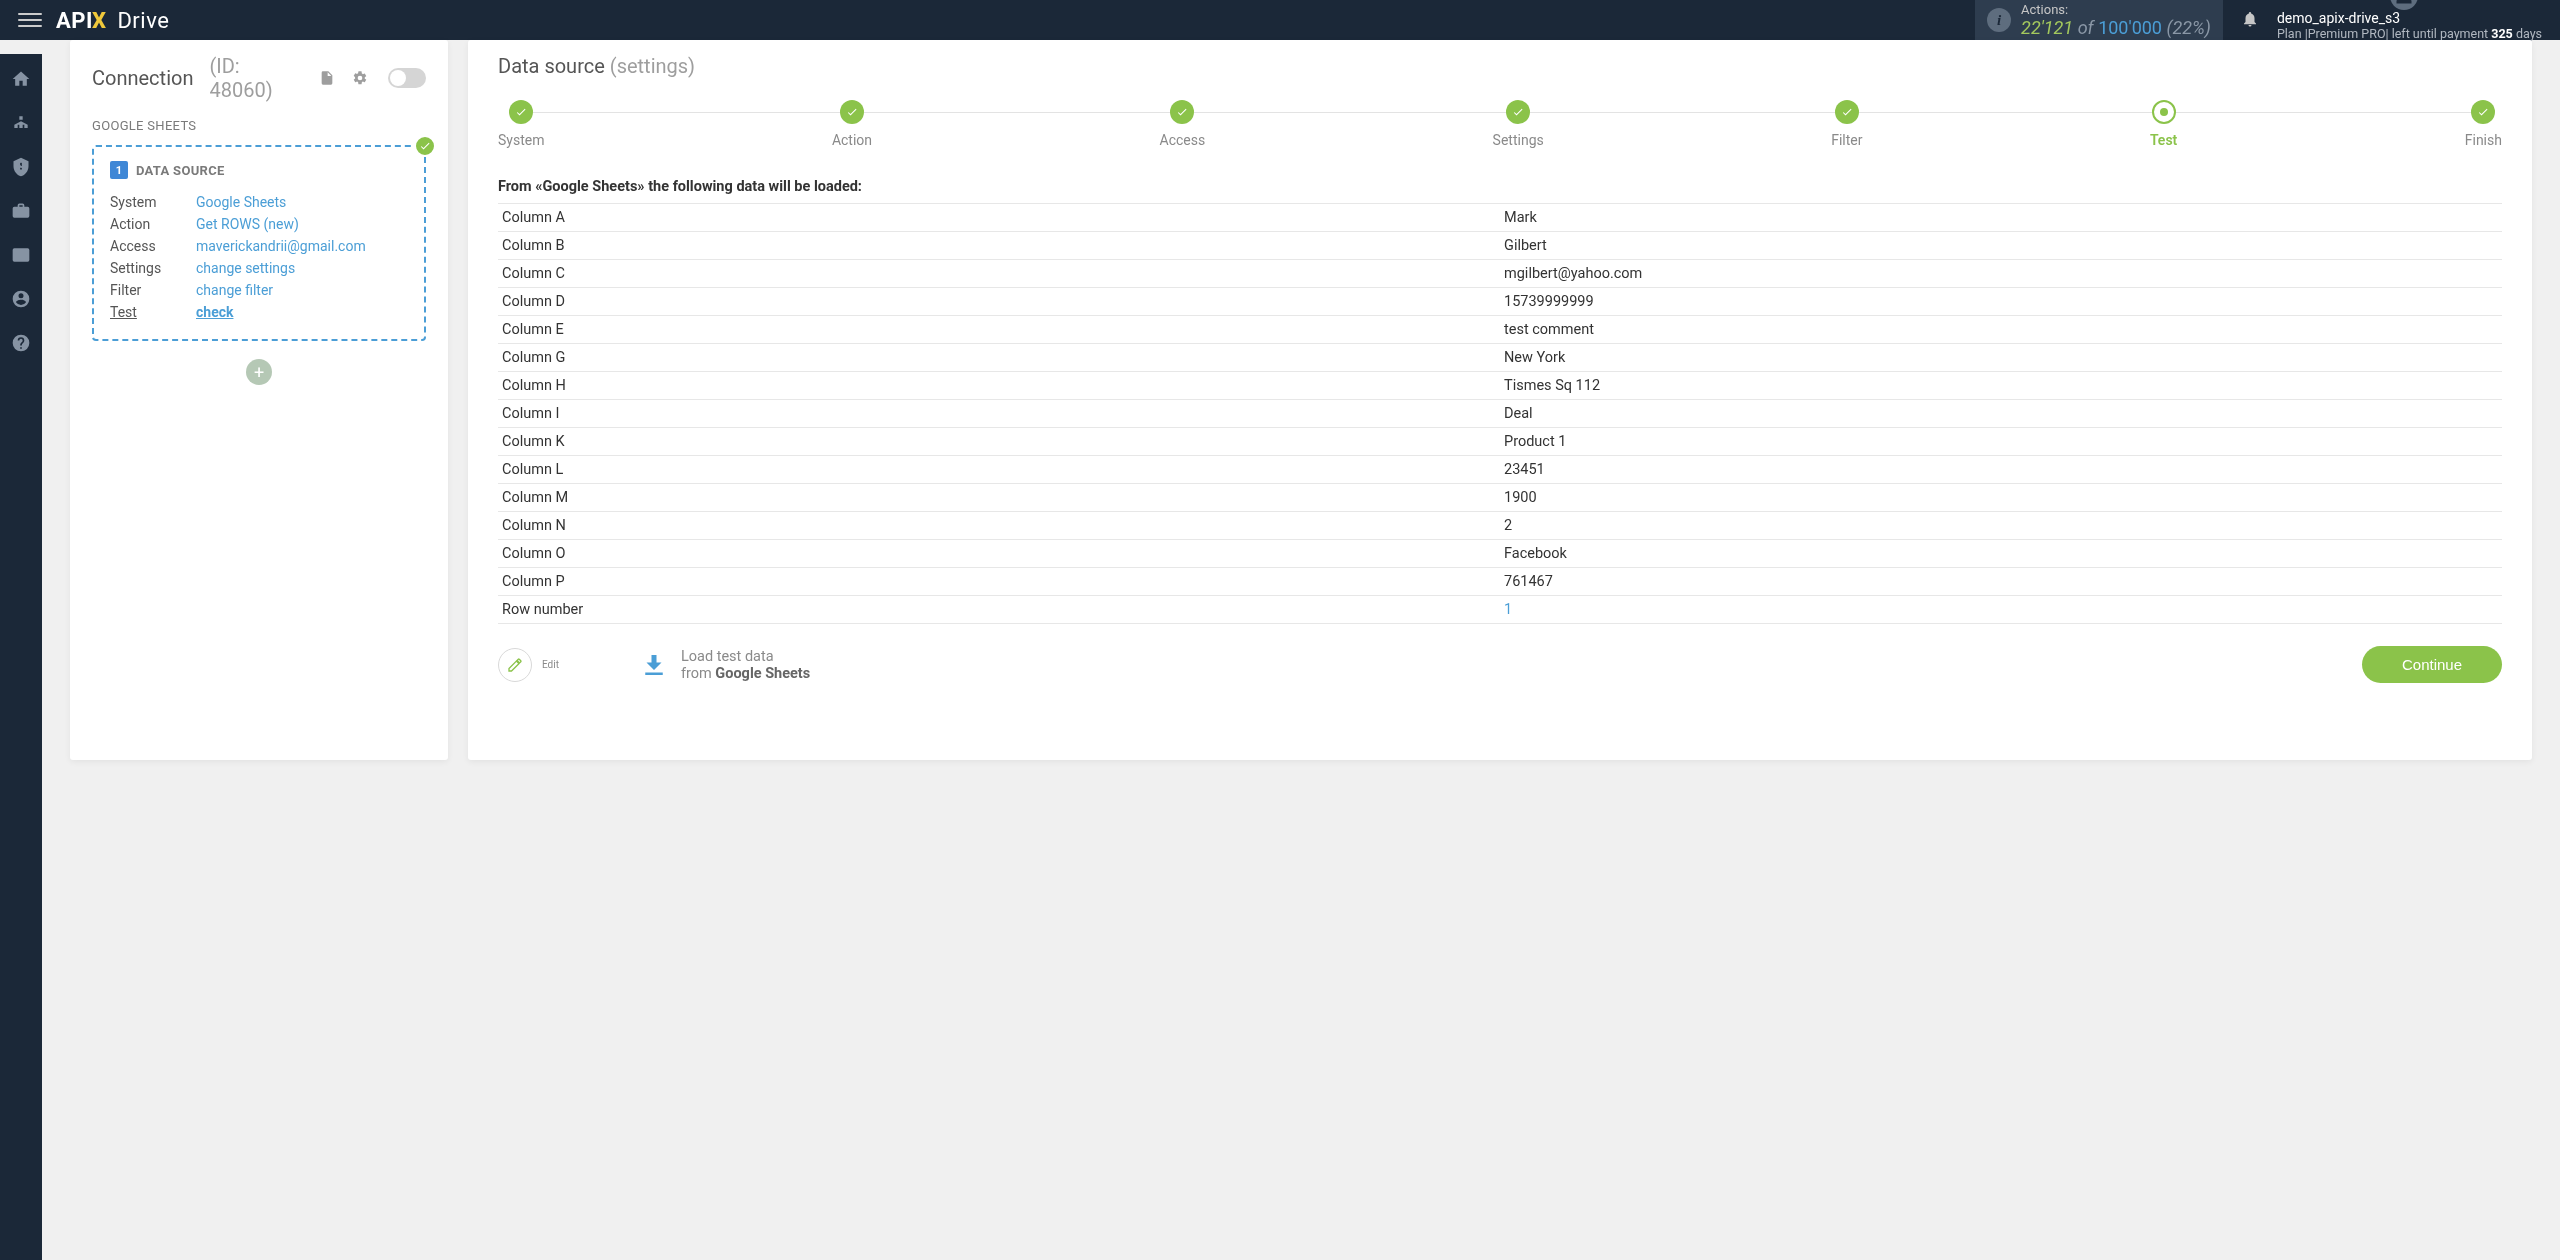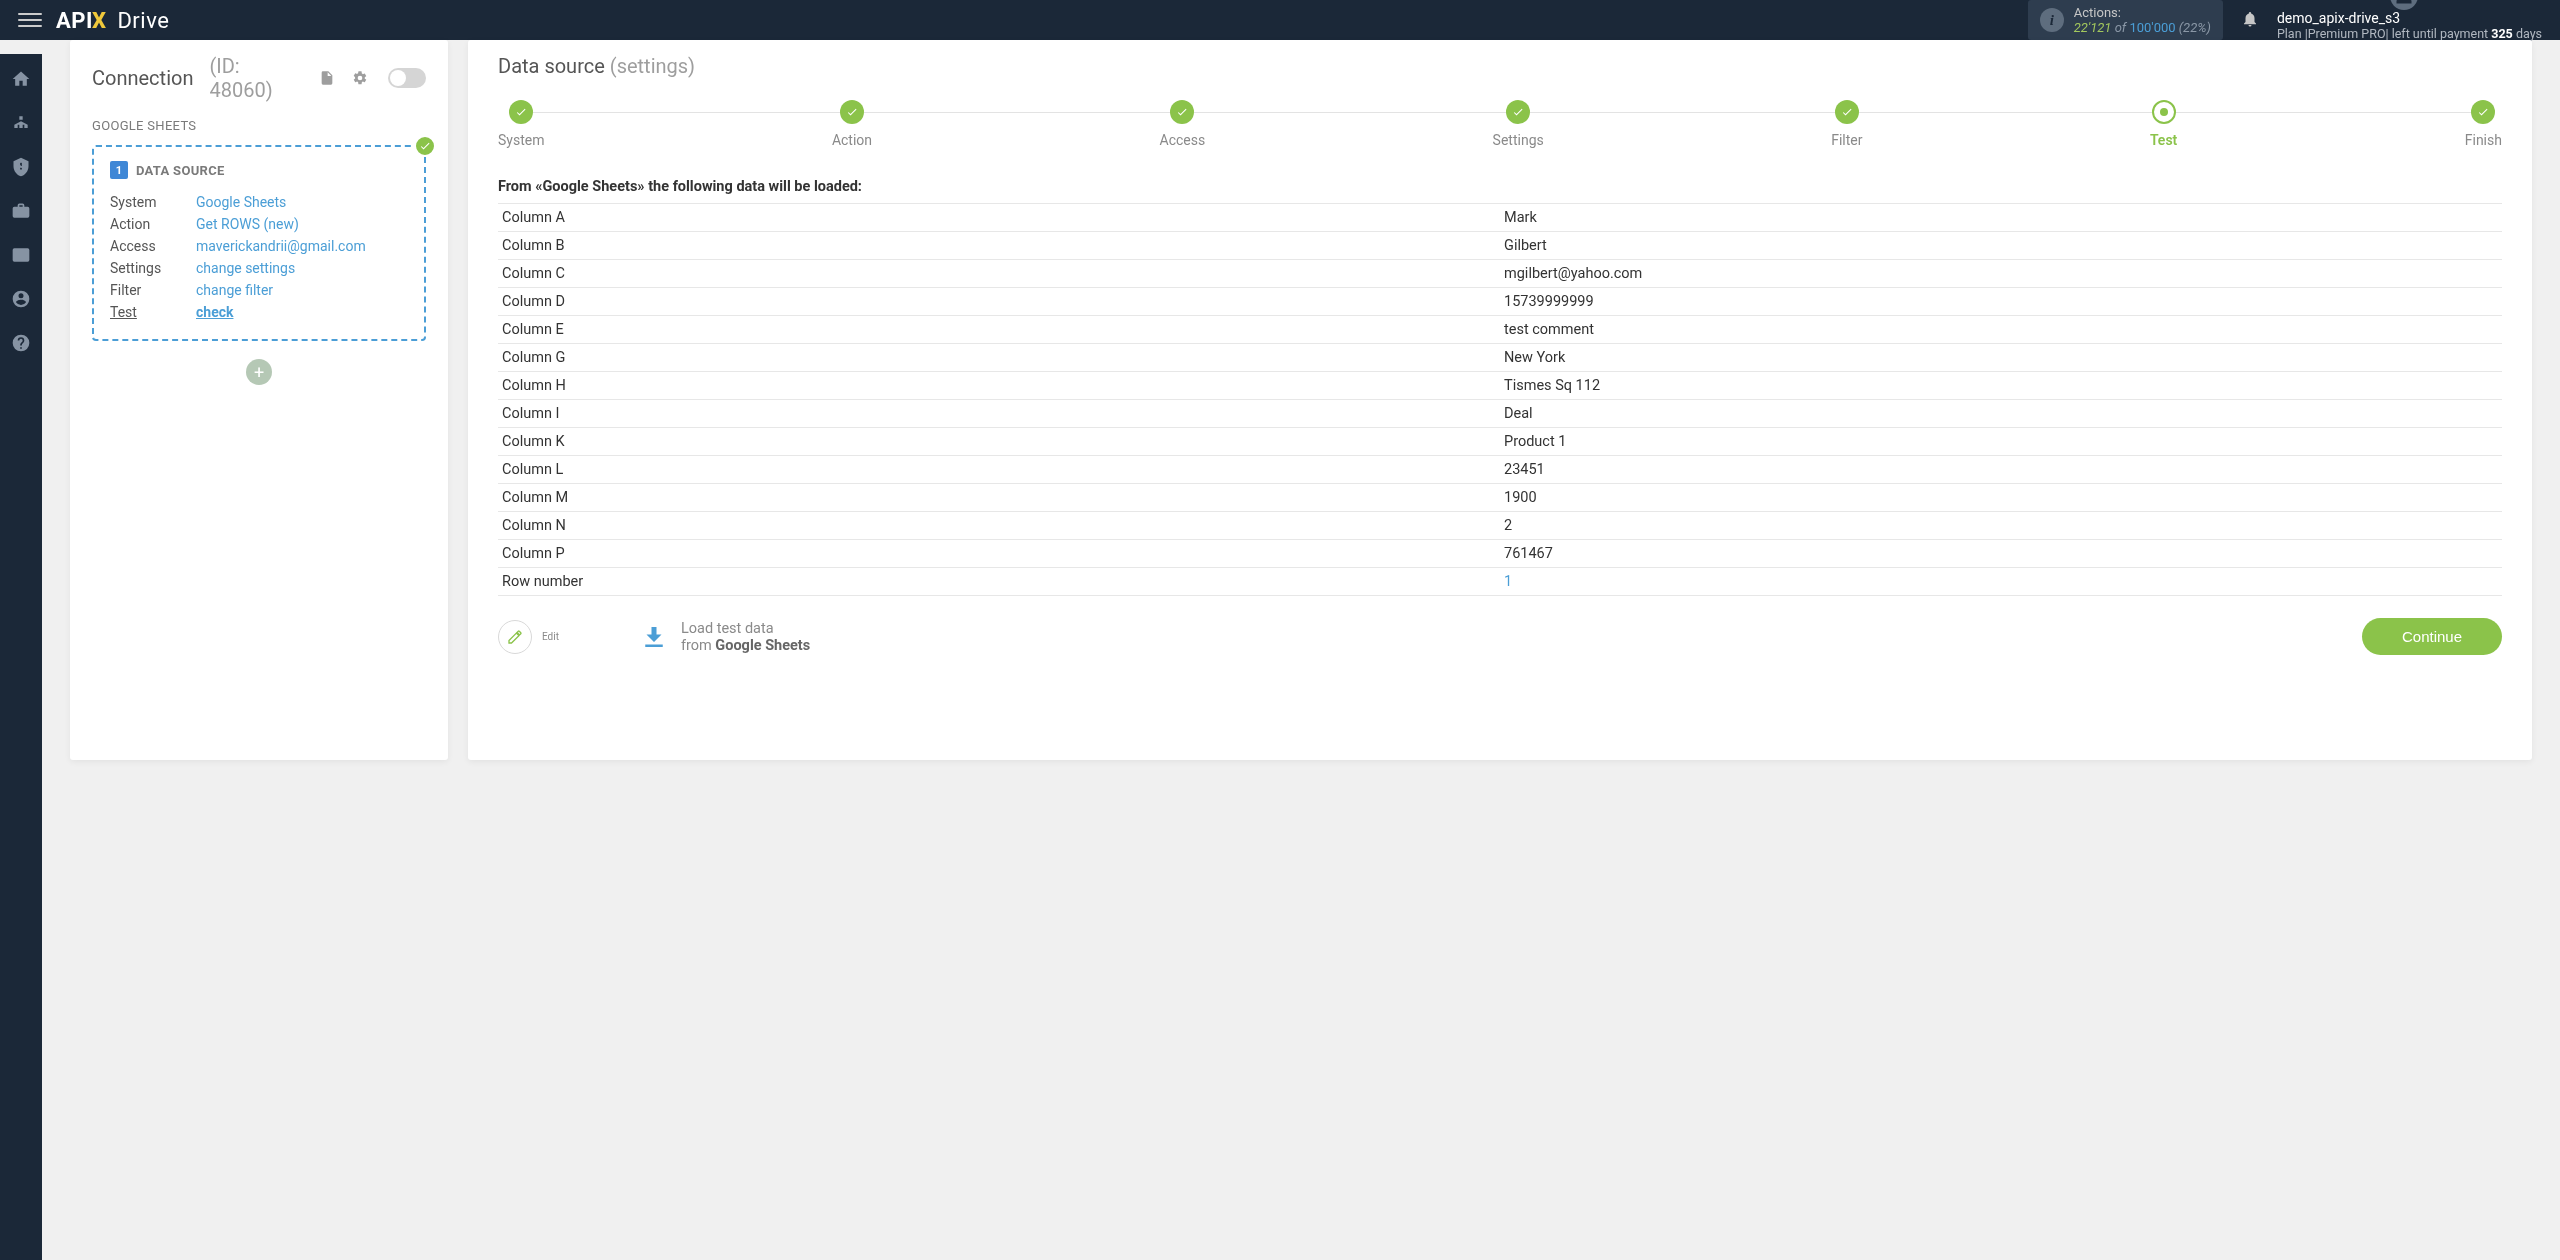--- a/index.html
+++ b/index.html
@@ -10,21 +10,21 @@
   .menu-btn { width: 24px; height: 24px; display: flex; flex-direction: column; justify-content: space-around; padding: 3px 0; margin-right: 14px; cursor: pointer;}
   .menu-btn span { height: 2px; background: #ccc; border-radius: 1px;}
   .logo { font-size: 22px; font-weight: 700; letter-spacing: 0.5px; display: flex; align-items: center;}
   .logo .api { color: #fff; }
   .logo .x { color: #f0c93b; font-weight: 800; margin: 0 -1px; }
   .logo .drive { color: #fff; font-weight: 400; margin-left: 12px; }
   .header-spacer { flex: 1; }
   .actions-box { background: #2e3d4f; border-radius: 3px; padding: 5px 12px; display: flex; align-items: center; gap: 10px; margin-right: 18px;}
   .info-circle { width: 24px; height: 24px; background: #5e6d7e; border-radius: 50%; display: flex; align-items: center; justify-content: center; color: #1b2838; font-weight: 900; font-style: italic; font-family: serif; font-size: 15px;}
   .actions-text .line1 { font-size: 13px; color: #c6c6c6;}
-  .actions-text .line2 { font-size: 13px; }
+  .actions-text .line2 { font-size: 18px; }
   .actions-text .used { color: #a3c85d; font-style: italic;}
   .actions-text .of { color: #8a97a6; font-style: italic;}
   .actions-text .total { color: #4b9ed6; }
   .actions-text .pct { color: #8a97a6; font-style: italic;}
   .bell-icon svg { fill: #c6c6c6; }
   .bell-icon { margin-right: 18px; cursor:pointer;}
   .avatar-circle { width: 28px; height: 28px; background: #5e6d7e; border-radius: 50%; display: flex; align-items: center; justify-content: center; margin-right: 10px;}
   .avatar-circle svg { fill: #1b2838;}
   .user-block { display: flex; align-items: center; cursor:pointer;flex-direction:column;}
   .user-text .uname { font-size: 14px; color: #fff;}
@@ -359,20 +359,24 @@
           </tr>
           <tr>
             <td>Column M</td>
             <td>1900</td>
           </tr>
           <tr>
             <td>Column N</td>
             <td>2</td>
           </tr>
           <tr>
+            <td>Column O</td>
+            <td>Facebook</td>
+          </tr>
+          <tr>
             <td>Column P</td>
             <td>761467</td>
           </tr>
           <tr>
             <td>Row number</td>
             <td class="link">1</td>
           </tr>
         </tbody>
     </table>
 

